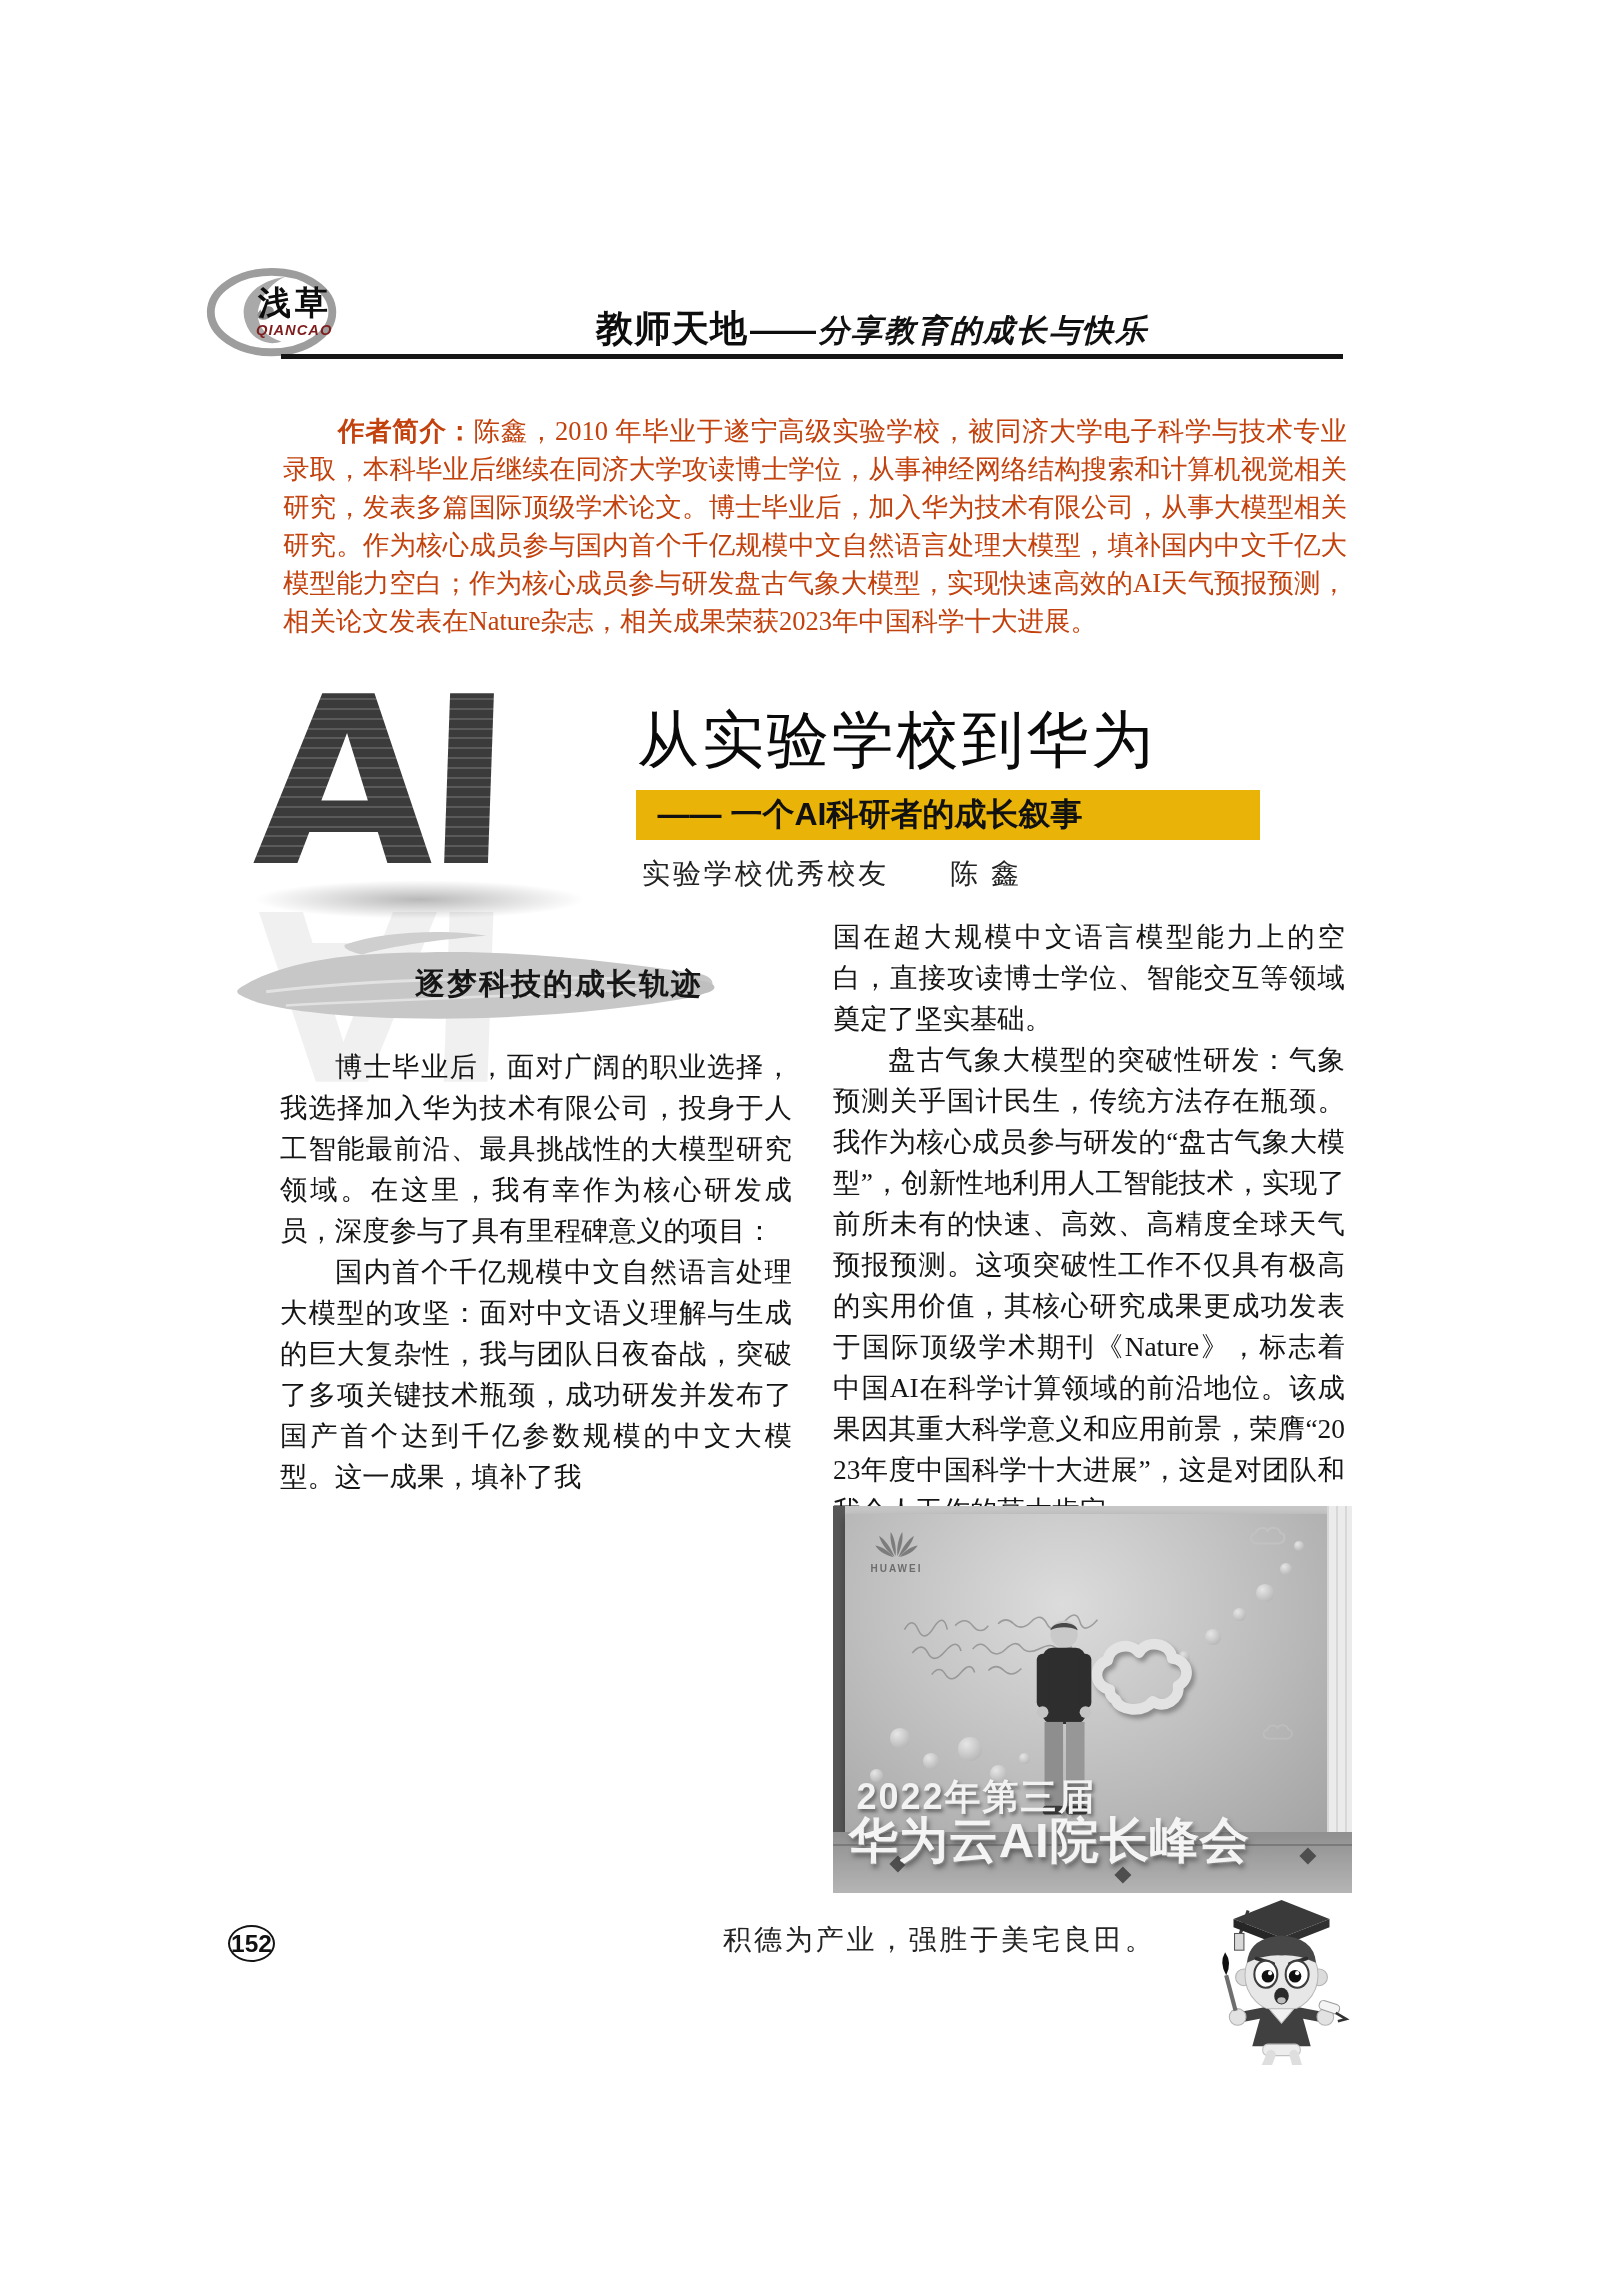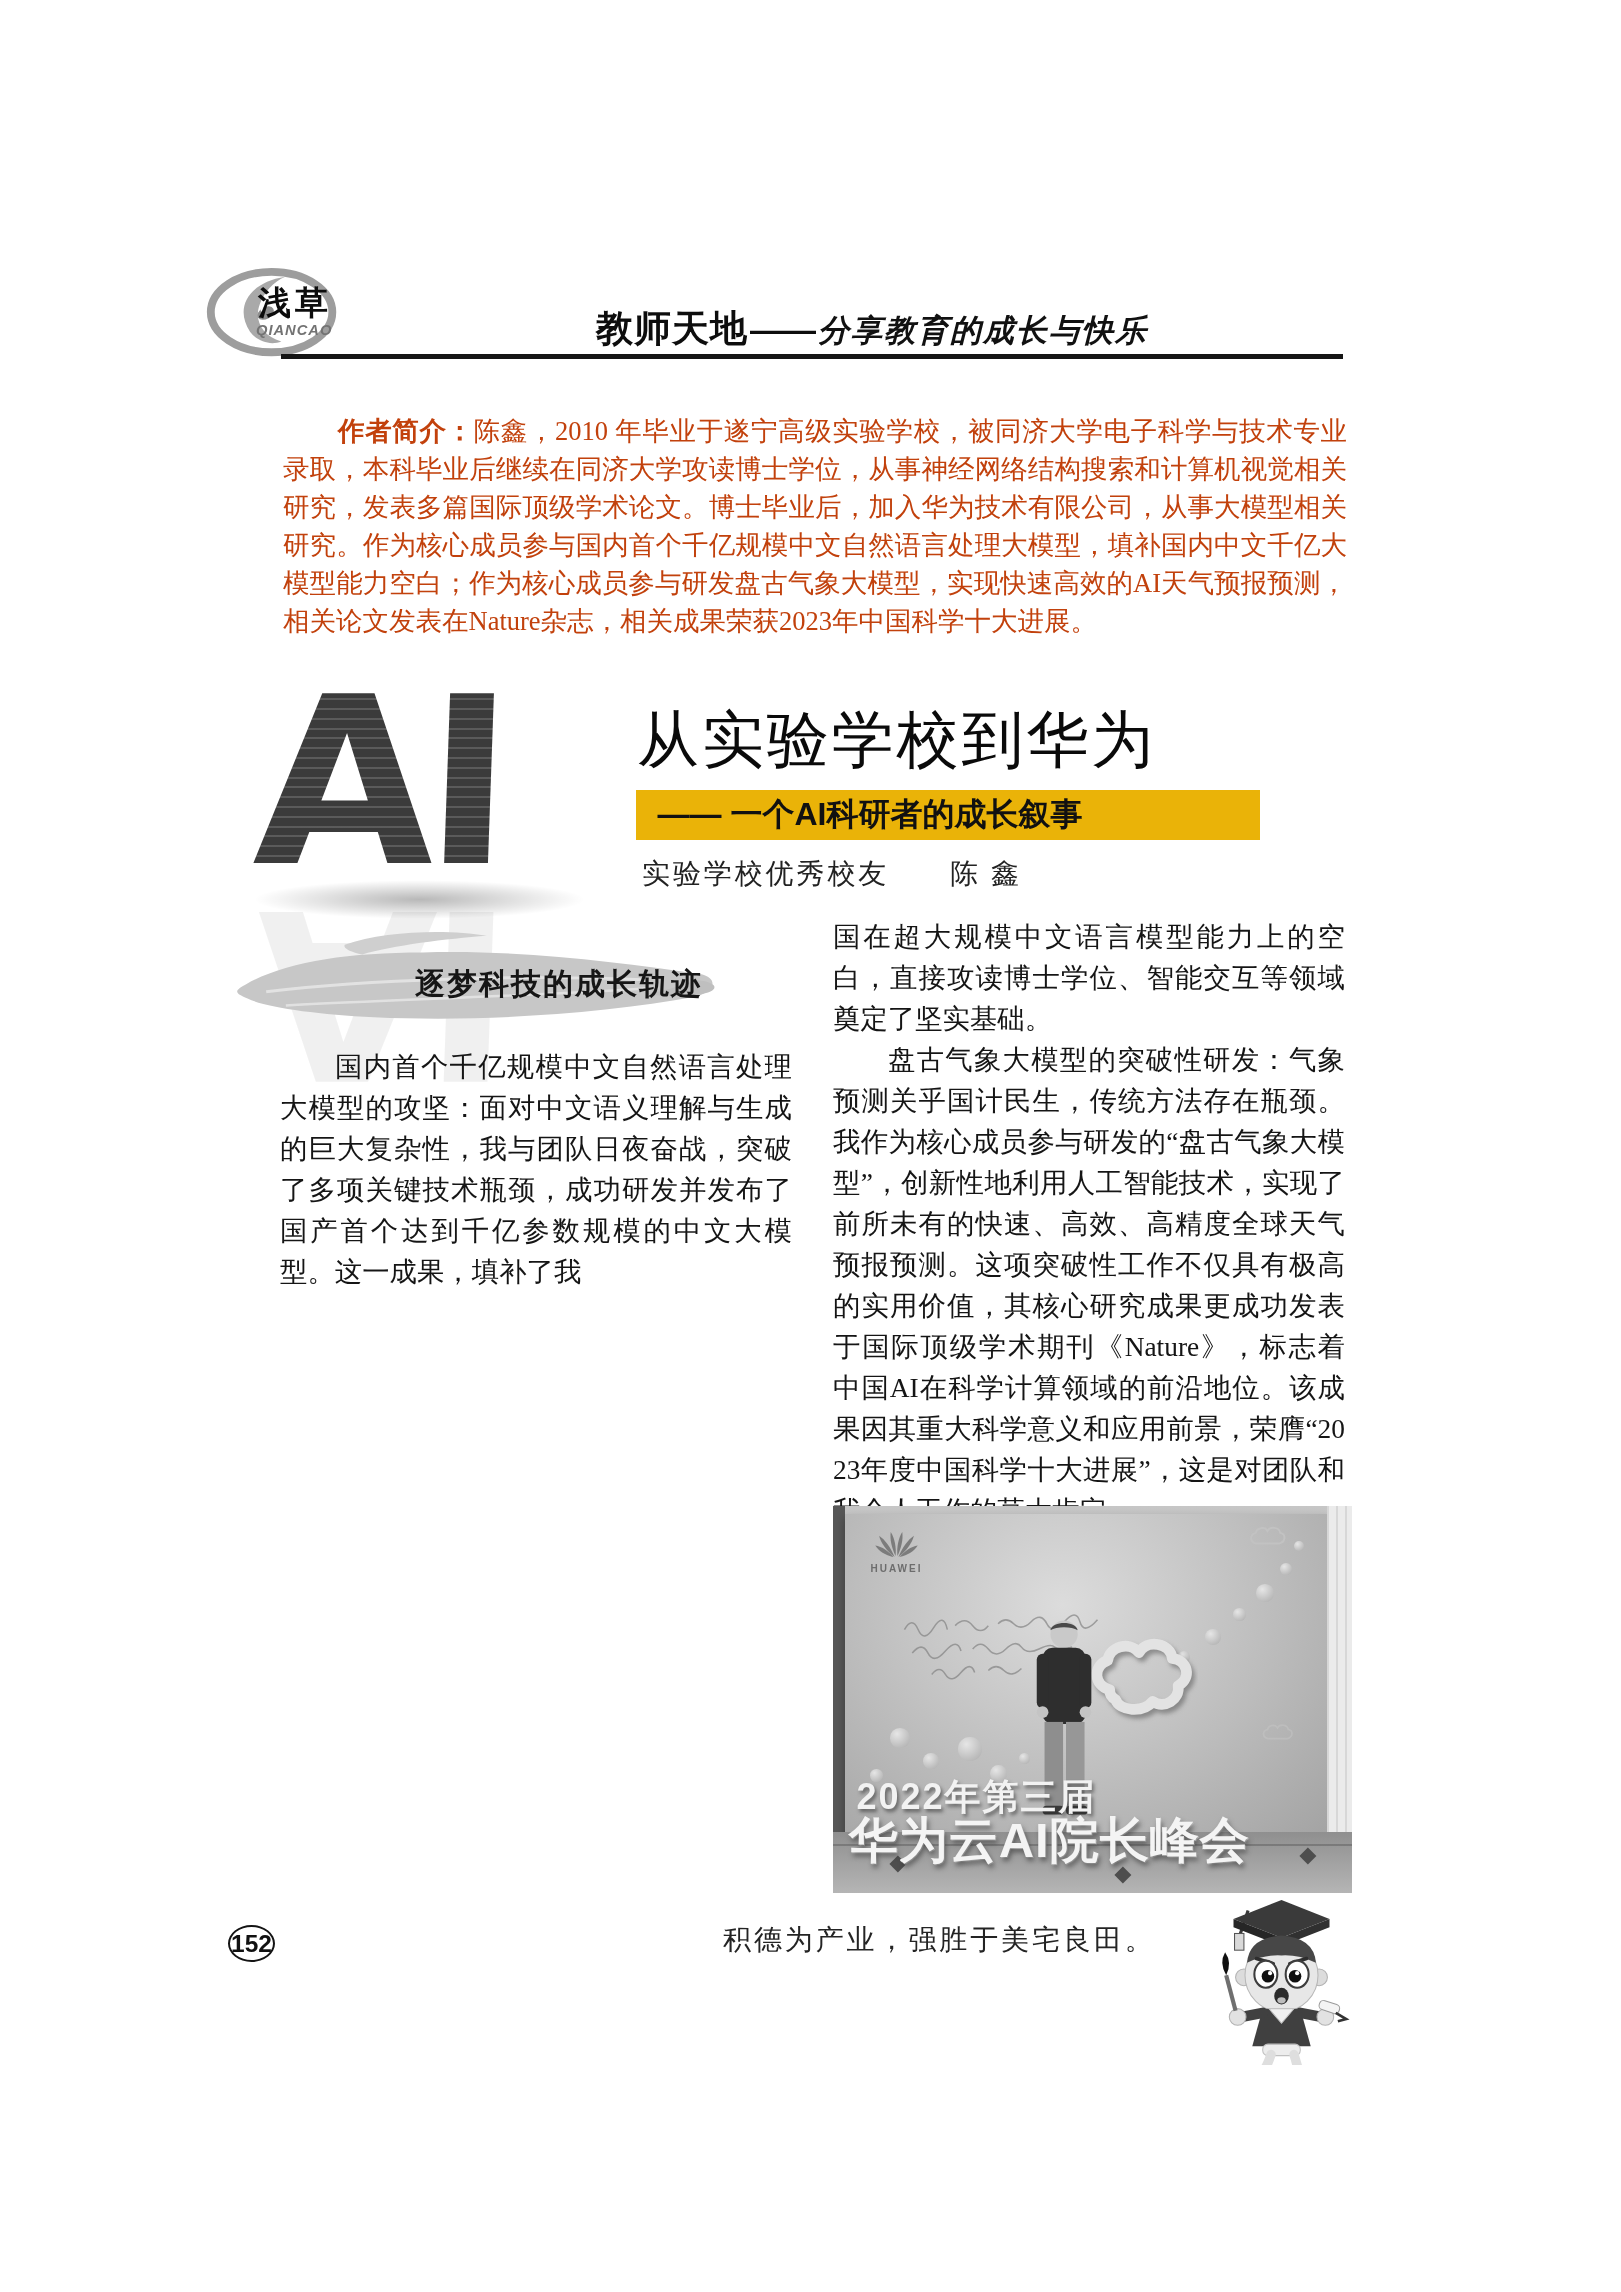--- a/index.html
+++ b/index.html
@@ -152,21 +152,21 @@
 <body>
 
 <div class="abs logo-wrap">
   <svg width="147" height="98" viewBox="0 0 150 100">
     <ellipse cx="72" cy="46" rx="62" ry="41" fill="none" stroke="#9d9d9d" stroke-width="8"></ellipse>
     <path d="M86,10 C48,16 34,42 50,66 C58,77 72,80 82,76 C62,70 54,54 60,38 C64,26 74,15 86,10 Z" fill="#a9a9a9"></path>
     <ellipse cx="66" cy="47" rx="9" ry="6" fill="#8d8d8d" transform="rotate(-30 66 47)"></ellipse>
     <circle cx="63" cy="44" r="2.2" fill="#ffffff"></circle>
   </svg>
   <div style="position:absolute;left:57px;top:13.7px;font-family:'Liberation Sans','DejaVu Sans',sans-serif;font-size:33px;font-weight:900;color:#0c0c0c;letter-spacing:3.9px;white-space:nowrap;">浅草</div>
-  <div style="position:absolute;left:55px;top:55px;font-family:'Liberation Sans','DejaVu Sans',sans-serif;font-size:14.7px;font-weight:700;font-style:italic;color:#737373;letter-spacing:1px;">QIANCAO</div>
+  <div style="position:absolute;left:55px;top:55px;font-family:'Liberation Sans','DejaVu Sans',sans-serif;font-size:14.7px;font-weight:700;font-style:italic;color:#7f1d1d;letter-spacing:1px;">QIANCAO</div>
 </div>
 
 <div class="abs masthead-title">
   <span class="sec">教师天地</span>
     <span class="dash">——</span>
     <span class="tag">分享教育的成长与快乐</span>
 </div>
 <div class="abs head-rule"></div>
 
 <div class="abs intro">
@@ -193,20 +193,21 @@
     <path d="M120,22 C160,8 225,6 265,13 C225,16 168,23 138,32 C128,30 118,26 120,22 Z" fill="#cfcfcf"></path>
     <path d="M20,62 C60,40 120,30 200,30 C300,27 400,40 483,52 C501,56 499,69 479,75 C380,93 258,101 150,96 C90,93 40,86 21,77 C7,71 7,69 20,62 Z" fill="#c7c7c7"></path>
     <path d="M478,58 C503,60 504,70 480,73 C460,75 440,75 430,72 C450,68 466,63 478,58 Z" fill="#bfbfbf"></path>
     <path d="M40,70 C140,58 300,52 430,58" stroke="#e9e9e9" stroke-width="3" fill="none" opacity=".8"></path>
     <path d="M60,84 C170,78 320,74 440,66" stroke="#ededed" stroke-width="2.5" fill="none" opacity=".7"></path>
   </svg>
   <div class="brush-text">逐梦科技的成长轨迹</div>
 </div>
 
 <div class="abs col col-left">
+  <p class="indent">博士毕业后，面对广阔的职业选择，我选择加入华为技术有限公司，投身于人工智能最前沿、最具挑战性的大模型研究领域。在这里，我有幸作为核心研发成员，深度参与了具有里程碑意义的项目：</p>
   <p class="indent">国内首个千亿规模中文自然语言处理大模型的攻坚：面对中文语义理解与生成的巨大复杂性，我与团队日夜奋战，突破了多项关键技术瓶颈，成功研发并发布了国产首个达到千亿参数规模的中文大模型。这一成果，填补了我</p>
 </div>
 
 <div class="abs col col-right">
   <p>国在超大规模中文语言模型能力上的空白，直接攻读博士学位、智能交互等领域奠定了坚实基础。</p>
   <p class="indent">盘古气象大模型的突破性研发：气象预测关乎国计民生，传统方法存在瓶颈。我作为核心成员参与研发的“盘古气象大模型”，创新性地利用人工智能技术，实现了前所未有的快速、高效、高精度全球天气预报预测。这项突破性工作不仅具有极高的实用价值，其核心研究成果更成功发表于国际顶级学术期刊《Nature》，标志着中国AI在科学计算领域的前沿地位。该成果因其重大科学意义和应用前景，荣膺“2023年度中国科学十大进展”，这是对团队和我个人工作的莫大肯定。</p>
 </div>
 
 <div class="abs photo">
   <div class="ph-leftstrip"></div>

